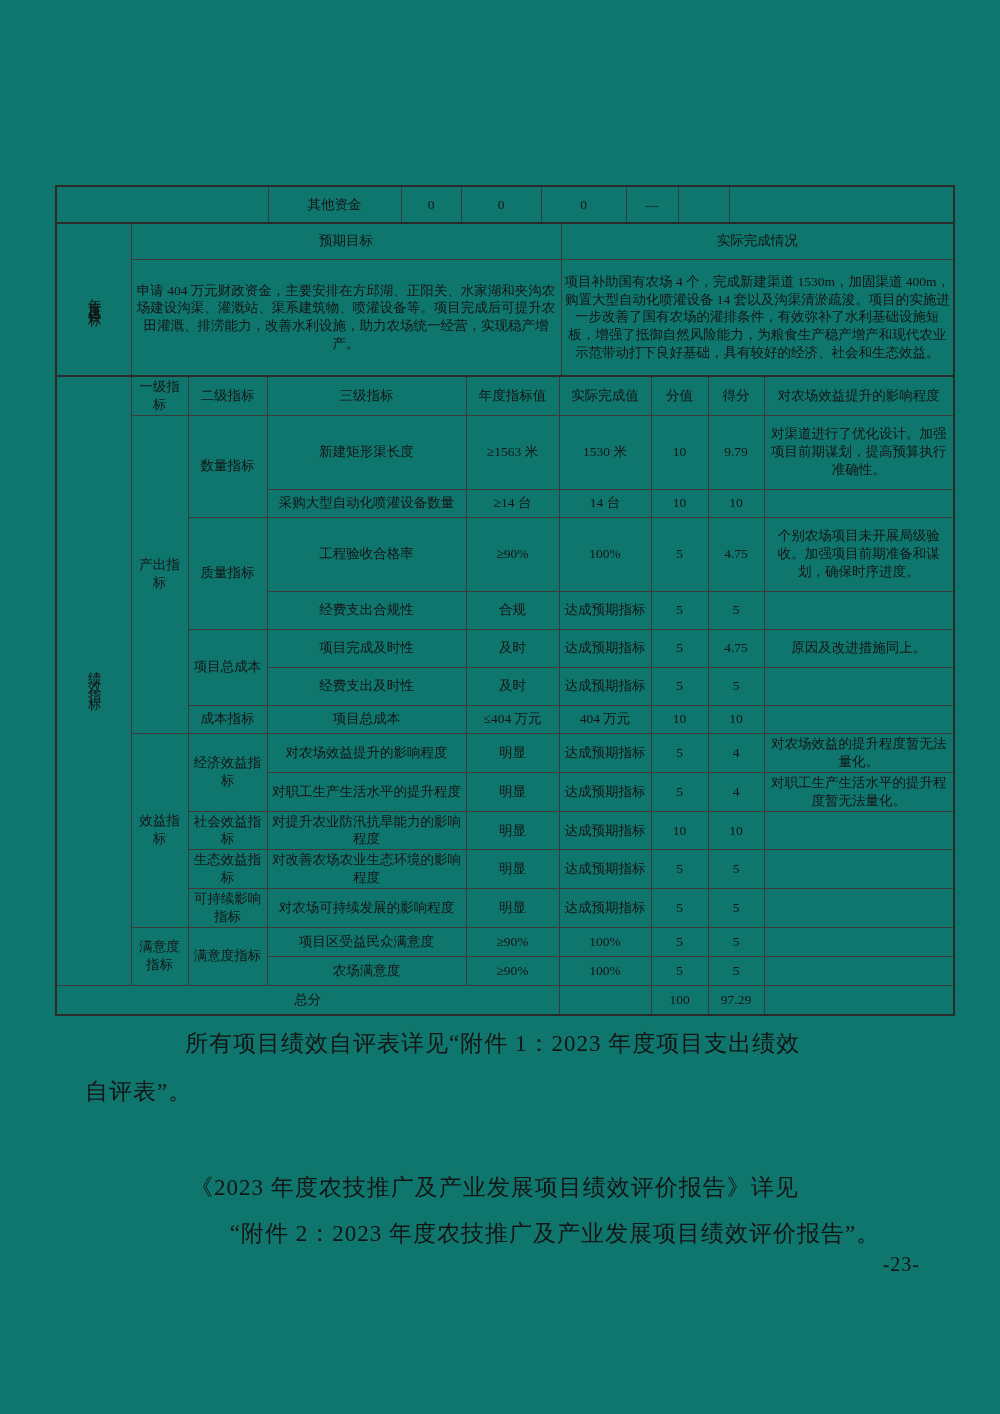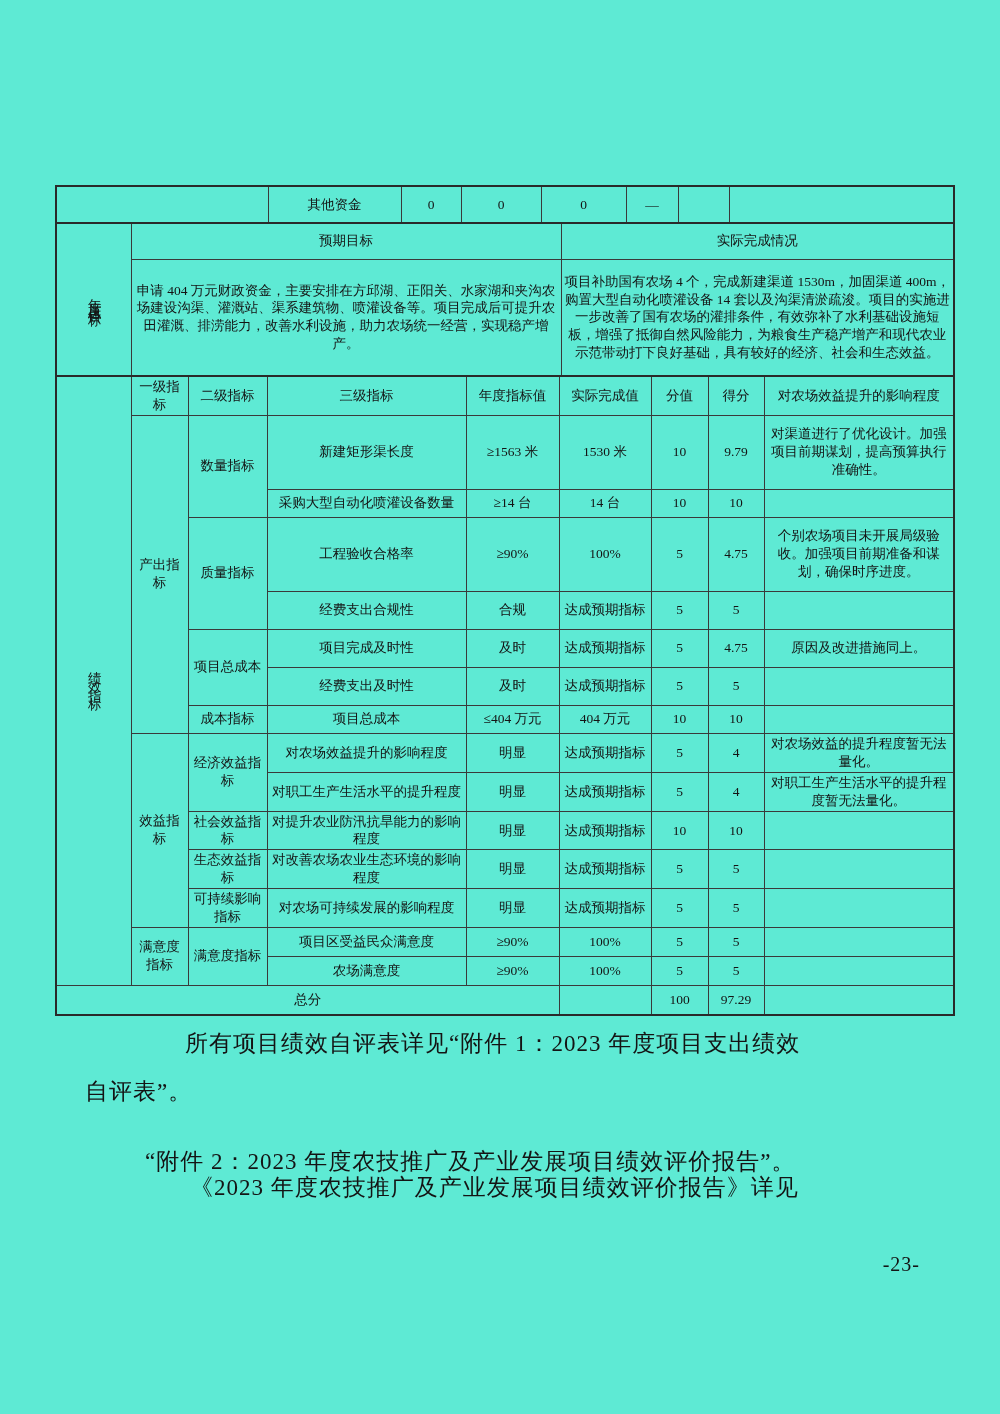--- a/index.html
+++ b/index.html
@@ -1,18 +1,18 @@
 <!DOCTYPE html>
 <html><head>
 <meta charset="utf-8">
 <style>
   * { margin:0; padding:0; box-sizing:border-box; }
   html,body { background:#ffffff; }
   .doc {
-    position:relative; width:1000px; height:1414px; background:#5eead4;
+    position:relative; width:1000px; height:1414px; background:#0f766e;
     font-family:"Liberation Serif","DejaVu Serif",serif; color:#141414; overflow:hidden;
   }
   table.tbl {
     position:absolute; left:55px; width:898px;
     border-collapse:collapse; table-layout:fixed;
     font-size:13.5px; color:#141414;
     border:2px solid #2a2a2a;
   }
   table.tbl td {
     border:1px solid #3a3a3a;
@@ -264,16 +264,16 @@
       <td>100</td>
       <td>97.29</td>
       <td></td>
     </tr>
   </tbody>
     </table>
 
   <div class="bline" style="top:1028px; padding-left:100px;">所有项目绩效自评表详见“附件 1：2023 年度项目支出绩效</div>
   <div class="bline" style="top:1076px;">自评表”。</div>
   <div class="bline" style="top:1172px; padding-left:105px;">《2023 年度农技推广及产业发展项目绩效评价报告》详见</div>
-  <div class="bline" style="top:1146px; padding-left:60px;">“附件 2：2023 年度农技推广及产业发展项目绩效评价报告”。</div>
+  <div class="bline" style="top:1218px; padding-left:60px;text-align:center;">“附件 2：2023 年度农技推广及产业发展项目绩效评价报告”。</div>
   <div class="pagenum">-23-</div>
 
 </div>
 
 </body></html>

